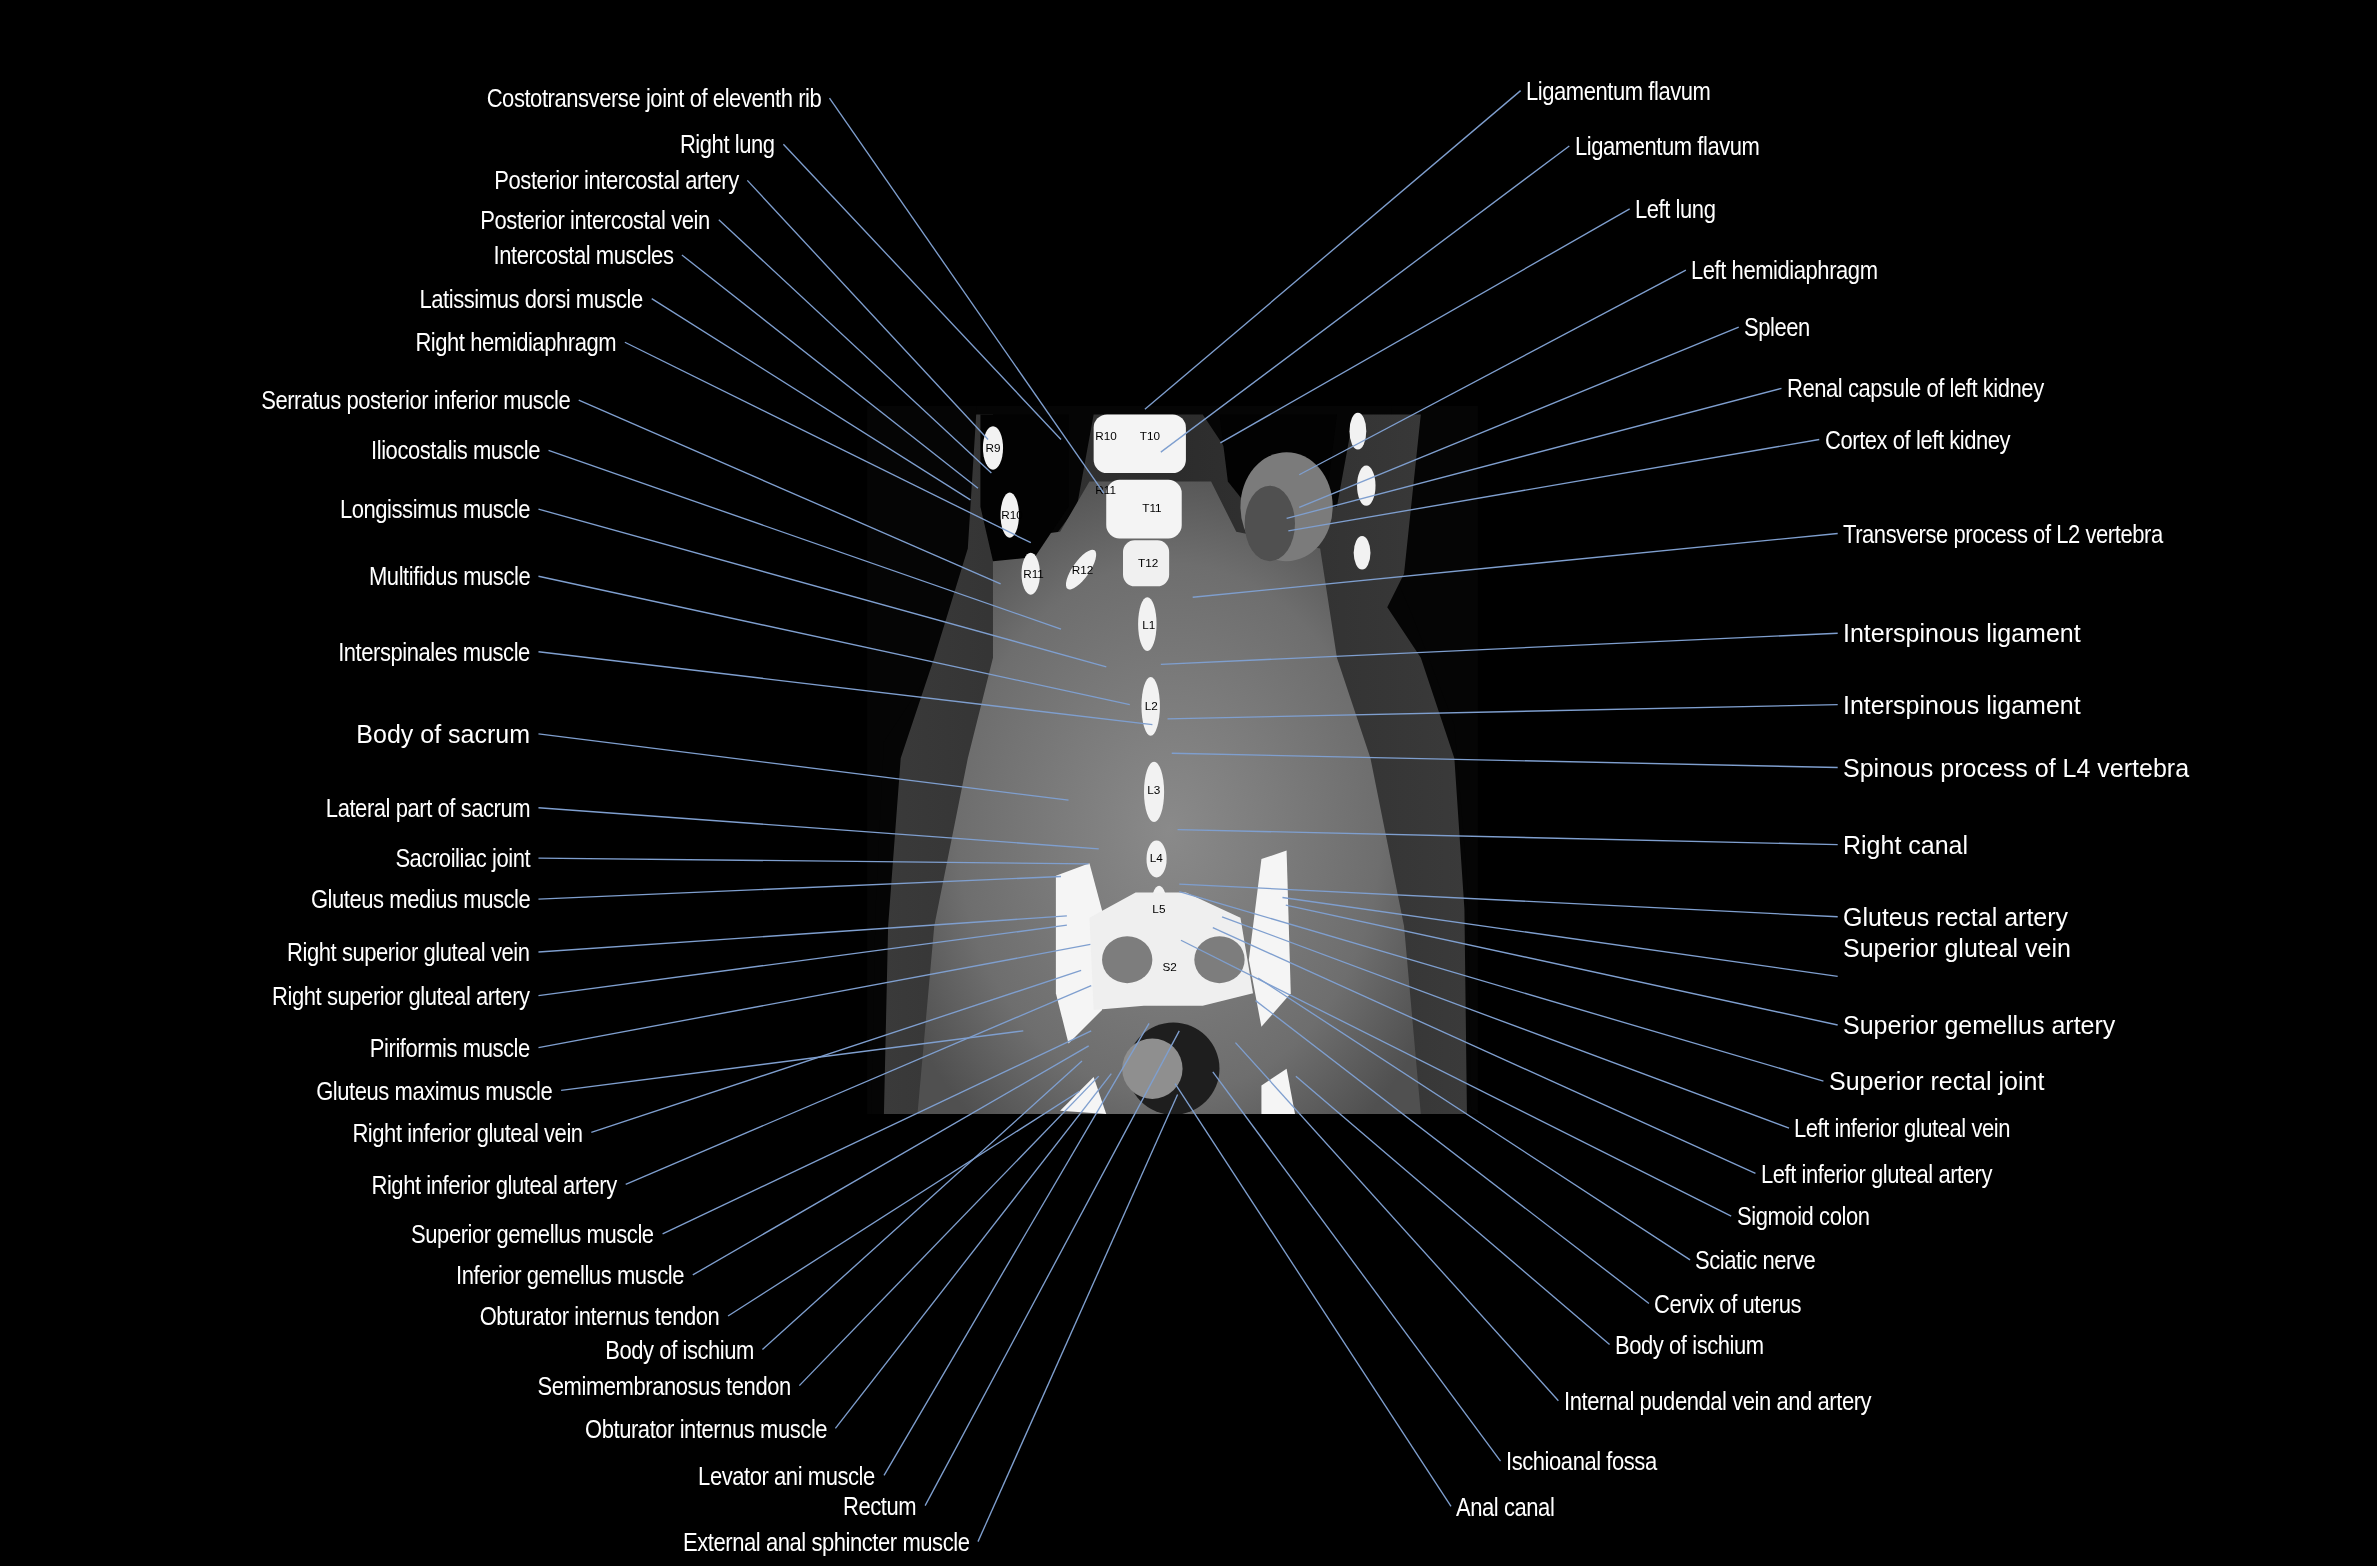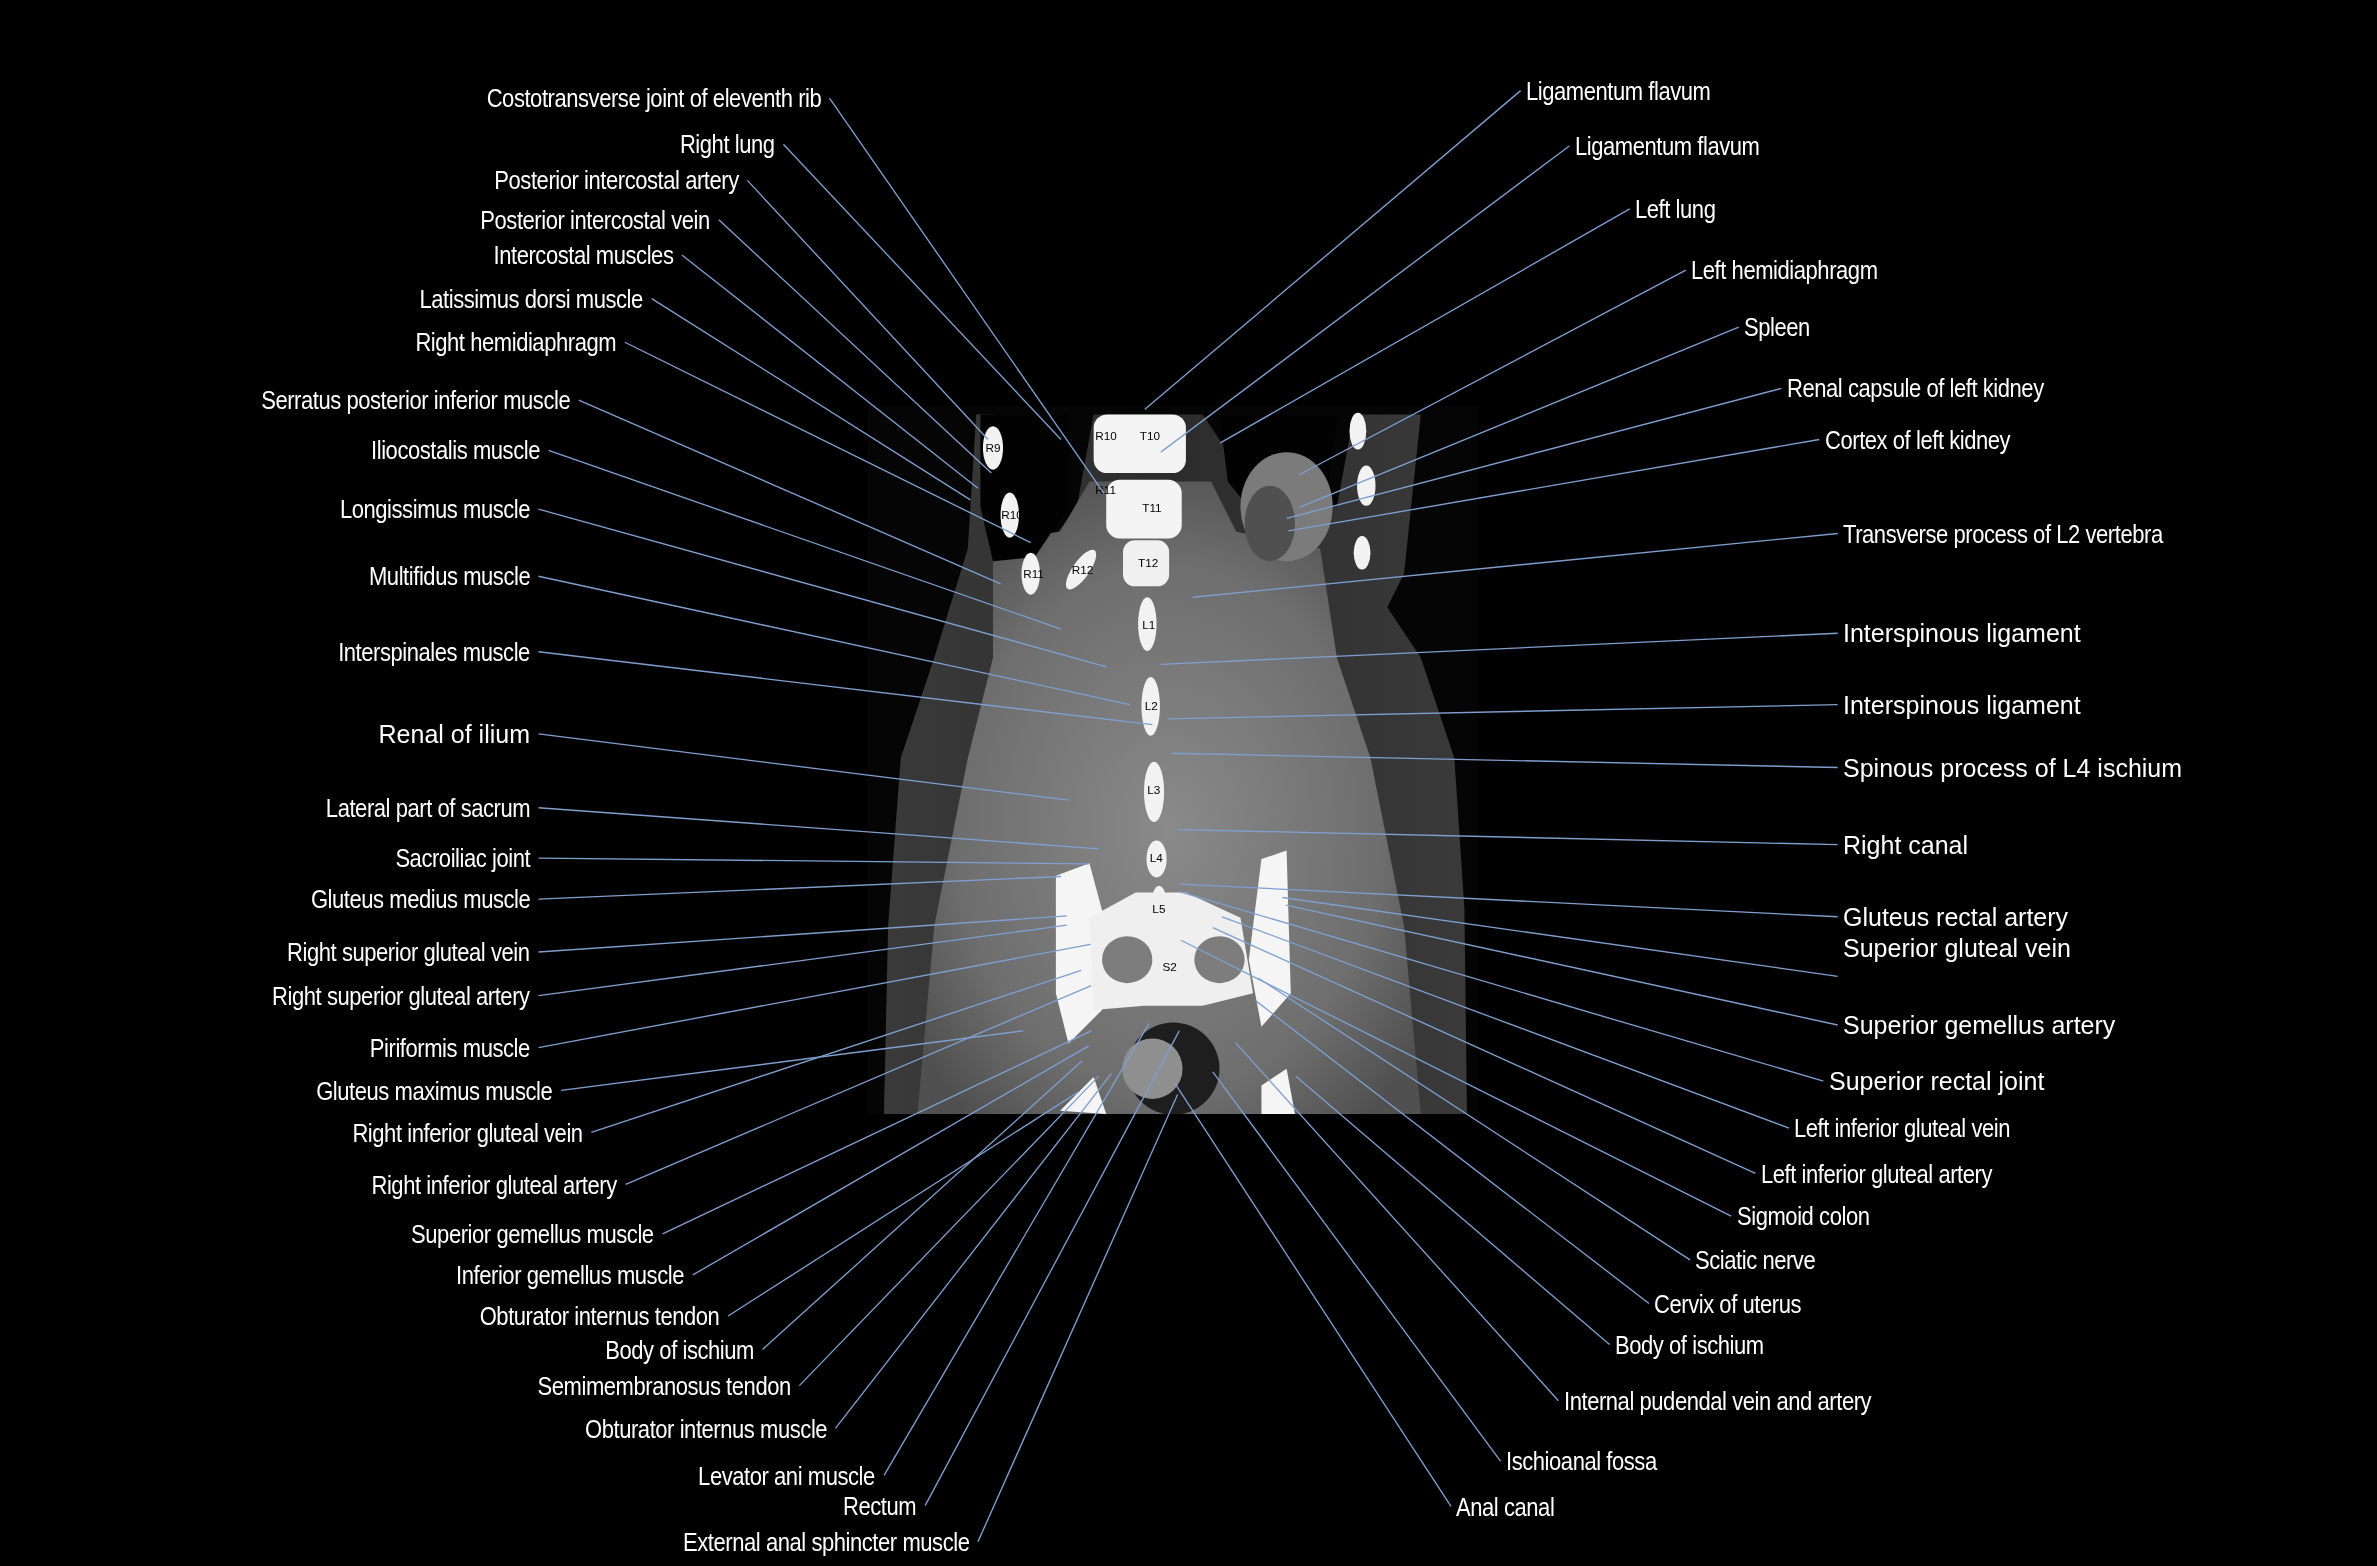--- a/index.html
+++ b/index.html
@@ -160,21 +160,21 @@
       <div class="label left condensed" style="right: 1638px; top: 180px;">Posterior intercostal artery</div>
       <div class="label left condensed" style="right: 1667px; top: 220px;">Posterior intercostal vein</div>
       <div class="label left condensed" style="right: 1704px; top: 255px;">Intercostal muscles</div>
       <div class="label left condensed" style="right: 1734px; top: 299px;">Latissimus dorsi muscle</div>
       <div class="label left condensed" style="right: 1761px; top: 342px;">Right hemidiaphragm</div>
       <div class="label left condensed" style="right: 1807px; top: 400px;">Serratus posterior inferior muscle</div>
       <div class="label left condensed" style="right: 1837px; top: 450px;">Iliocostalis muscle</div>
       <div class="label left condensed" style="right: 1847px; top: 509px;">Longissimus muscle</div>
       <div class="label left condensed" style="right: 1847px; top: 576px;">Multifidus muscle</div>
       <div class="label left condensed" style="right: 1847px; top: 652px;">Interspinales muscle</div>
-      <div class="label left" style="right: 1847px; top: 734px;">Renal of ilium</div>
+      <div class="label left" style="right: 1847px; top: 734px;">Body of sacrum</div>
       <div class="label left condensed" style="right: 1847px; top: 808px;">Lateral part of sacrum</div>
       <div class="label left condensed" style="right: 1847px; top: 858px;">Sacroiliac joint</div>
       <div class="label left condensed" style="right: 1847px; top: 899px;">Gluteus medius muscle</div>
       <div class="label left condensed" style="right: 1847px; top: 952px;">Right superior gluteal vein</div>
       <div class="label left condensed" style="right: 1847px; top: 996px;">Right superior gluteal artery</div>
       <div class="label left condensed" style="right: 1847px; top: 1048px;">Piriformis muscle</div>
       <div class="label left condensed" style="right: 1825px; top: 1091px;">Gluteus maximus muscle</div>
       <div class="label left condensed" style="right: 1794px; top: 1133px;">Right inferior gluteal vein</div>
       <div class="label left condensed" style="right: 1760px; top: 1185px;">Right inferior gluteal artery</div>
       <div class="label left condensed" style="right: 1723px; top: 1234px;">Superior gemellus muscle</div>
@@ -191,21 +191,21 @@
       <div class="label right condensed" style="left: 1526px; top: 91px;">Ligamentum flavum</div>
       <div class="label right condensed" style="left: 1575px; top: 146px;">Ligamentum flavum</div>
       <div class="label right condensed" style="left: 1635px; top: 209px;">Left lung</div>
       <div class="label right condensed" style="left: 1691px; top: 270px;">Left hemidiaphragm</div>
       <div class="label right condensed" style="left: 1744px; top: 327px;">Spleen</div>
       <div class="label right condensed" style="left: 1787px; top: 388px;">Renal capsule of left kidney</div>
       <div class="label right condensed" style="left: 1825px; top: 440px;">Cortex of left kidney</div>
       <div class="label right condensed" style="left: 1843px; top: 534px;">Transverse process of L2 vertebra</div>
       <div class="label right" style="left: 1843px; top: 633px;">Interspinous ligament</div>
       <div class="label right" style="left: 1843px; top: 705px;">Interspinous ligament</div>
-      <div class="label right" style="left: 1843px; top: 768px;">Spinous process of L4 ischium</div>
+      <div class="label right" style="left: 1843px; top: 768px;">Spinous process of L4 vertebra</div>
       <div class="label right" style="left: 1843px; top: 845px;">Right canal</div>
       <div class="label right" style="left: 1843px; top: 917px;">Gluteus rectal artery</div>
       <div class="label right" style="left: 1843px; top: 948px;">Superior gluteal vein</div>
       <div class="label right" style="left: 1843px; top: 1025px;">Superior gemellus artery</div>
       <div class="label right" style="left: 1829px; top: 1081px;">Superior rectal joint</div>
       <div class="label right condensed" style="left: 1794px; top: 1128px;">Left inferior gluteal vein</div>
       <div class="label right condensed" style="left: 1761px; top: 1174px;">Left inferior gluteal artery</div>
       <div class="label right condensed" style="left: 1737px; top: 1216px;">Sigmoid colon</div>
       <div class="label right condensed" style="left: 1695px; top: 1260px;">Sciatic nerve</div>
       <div class="label right condensed" style="left: 1654px; top: 1304px;">Cervix of uterus</div>

